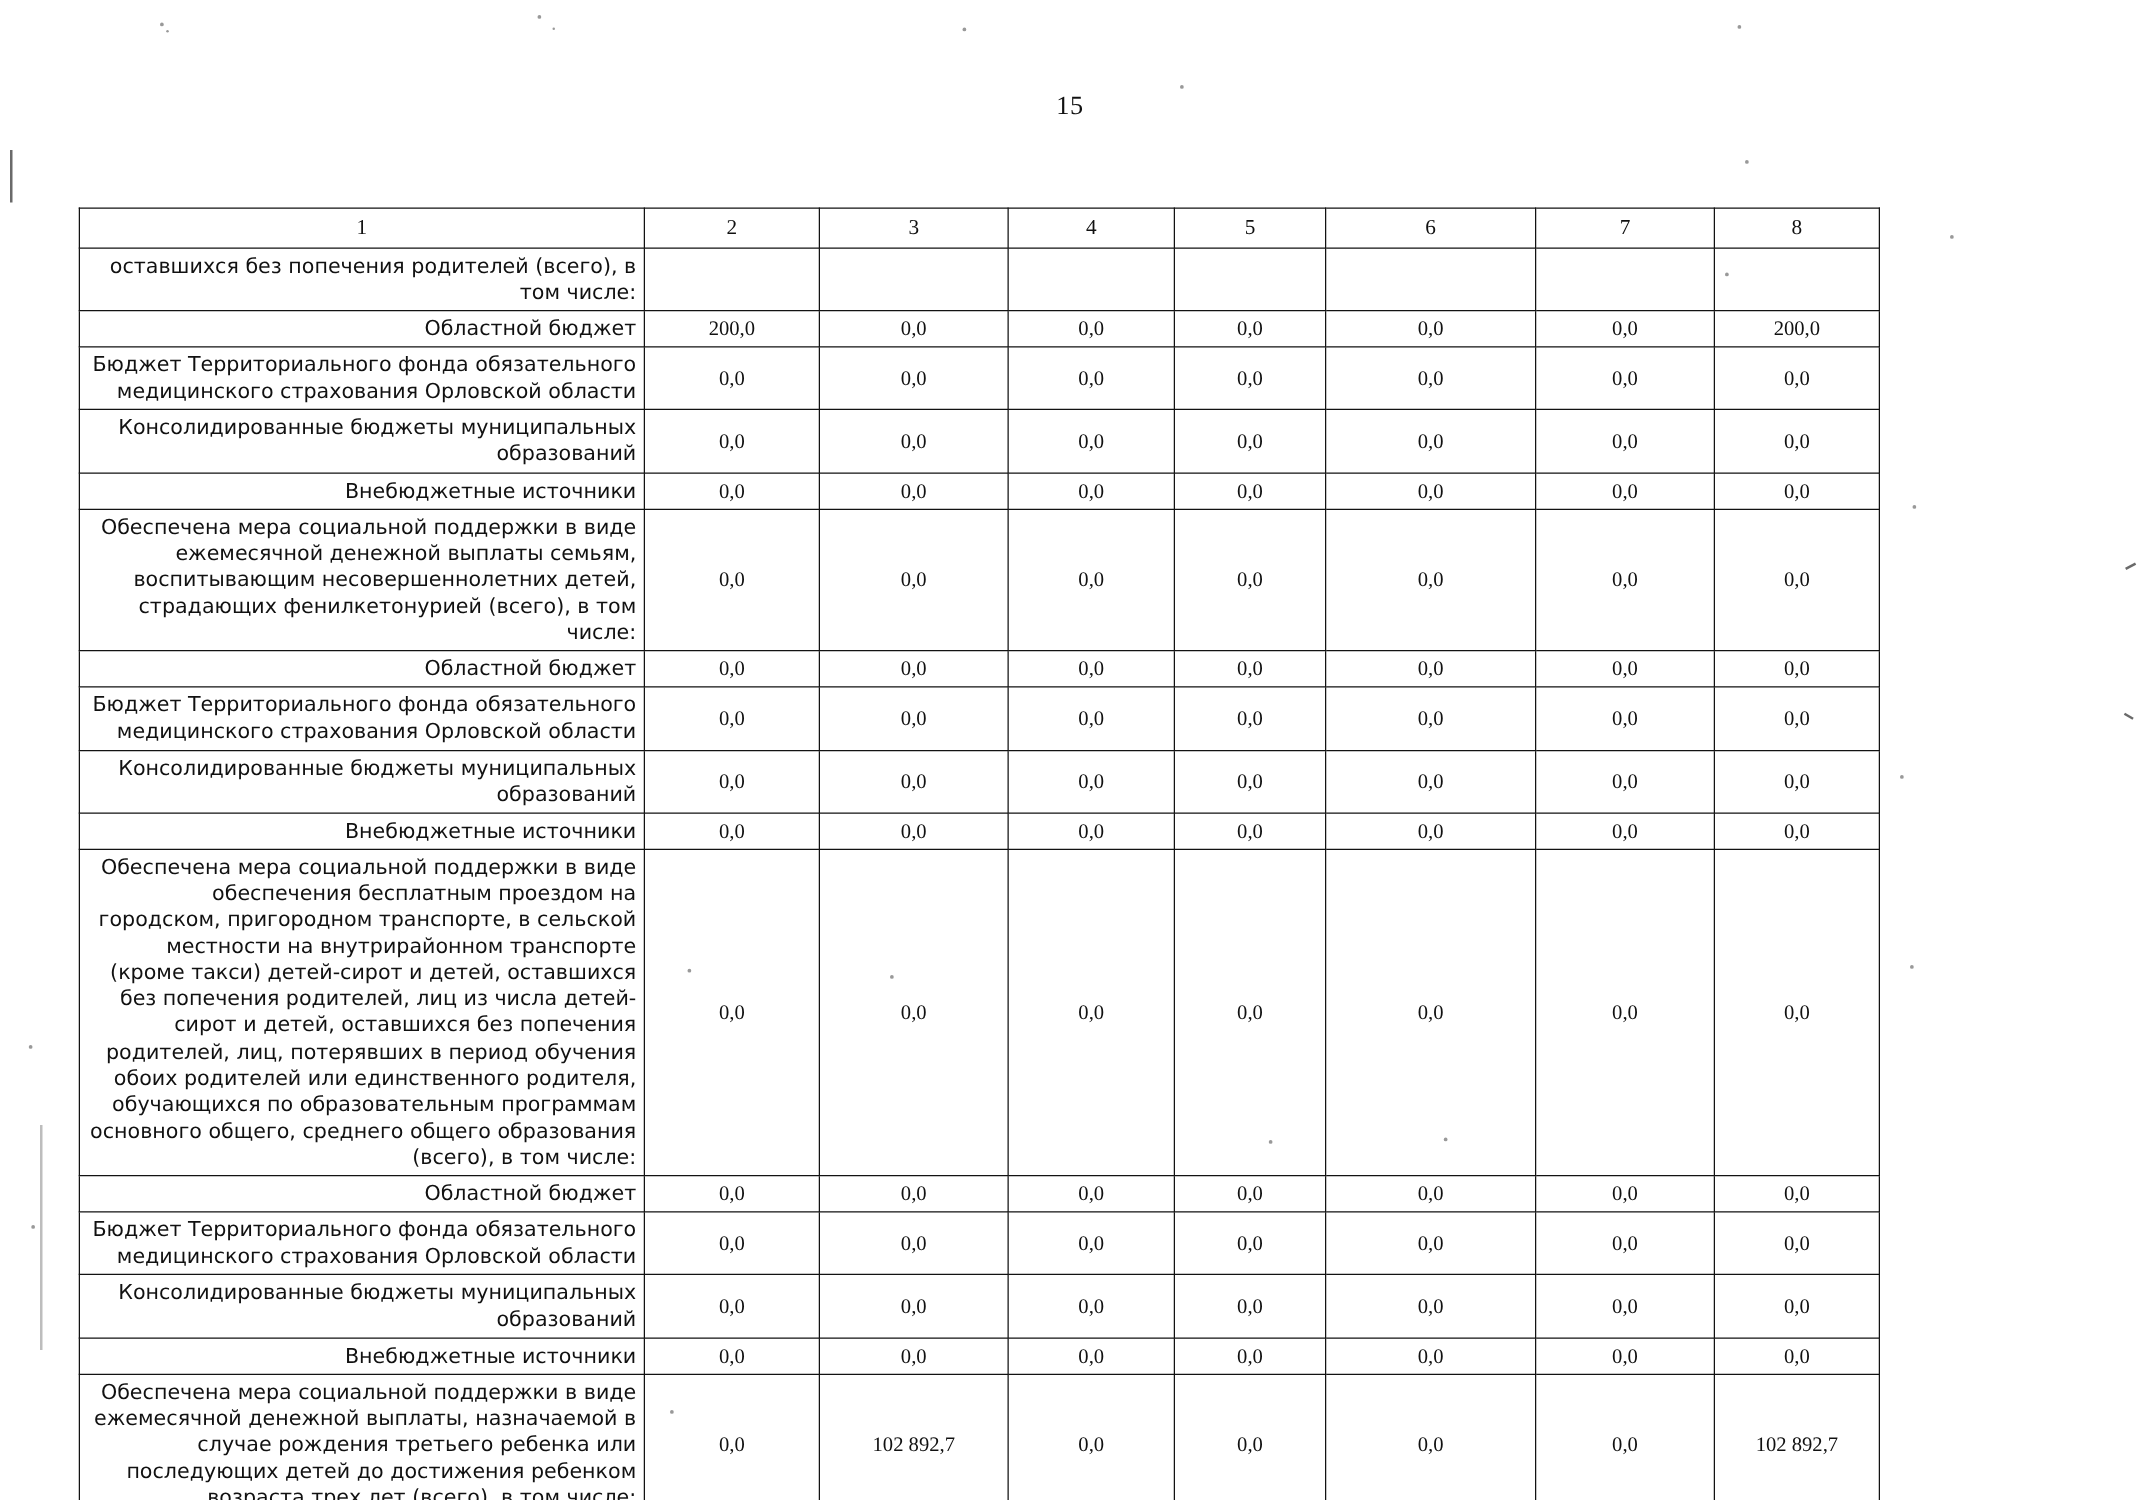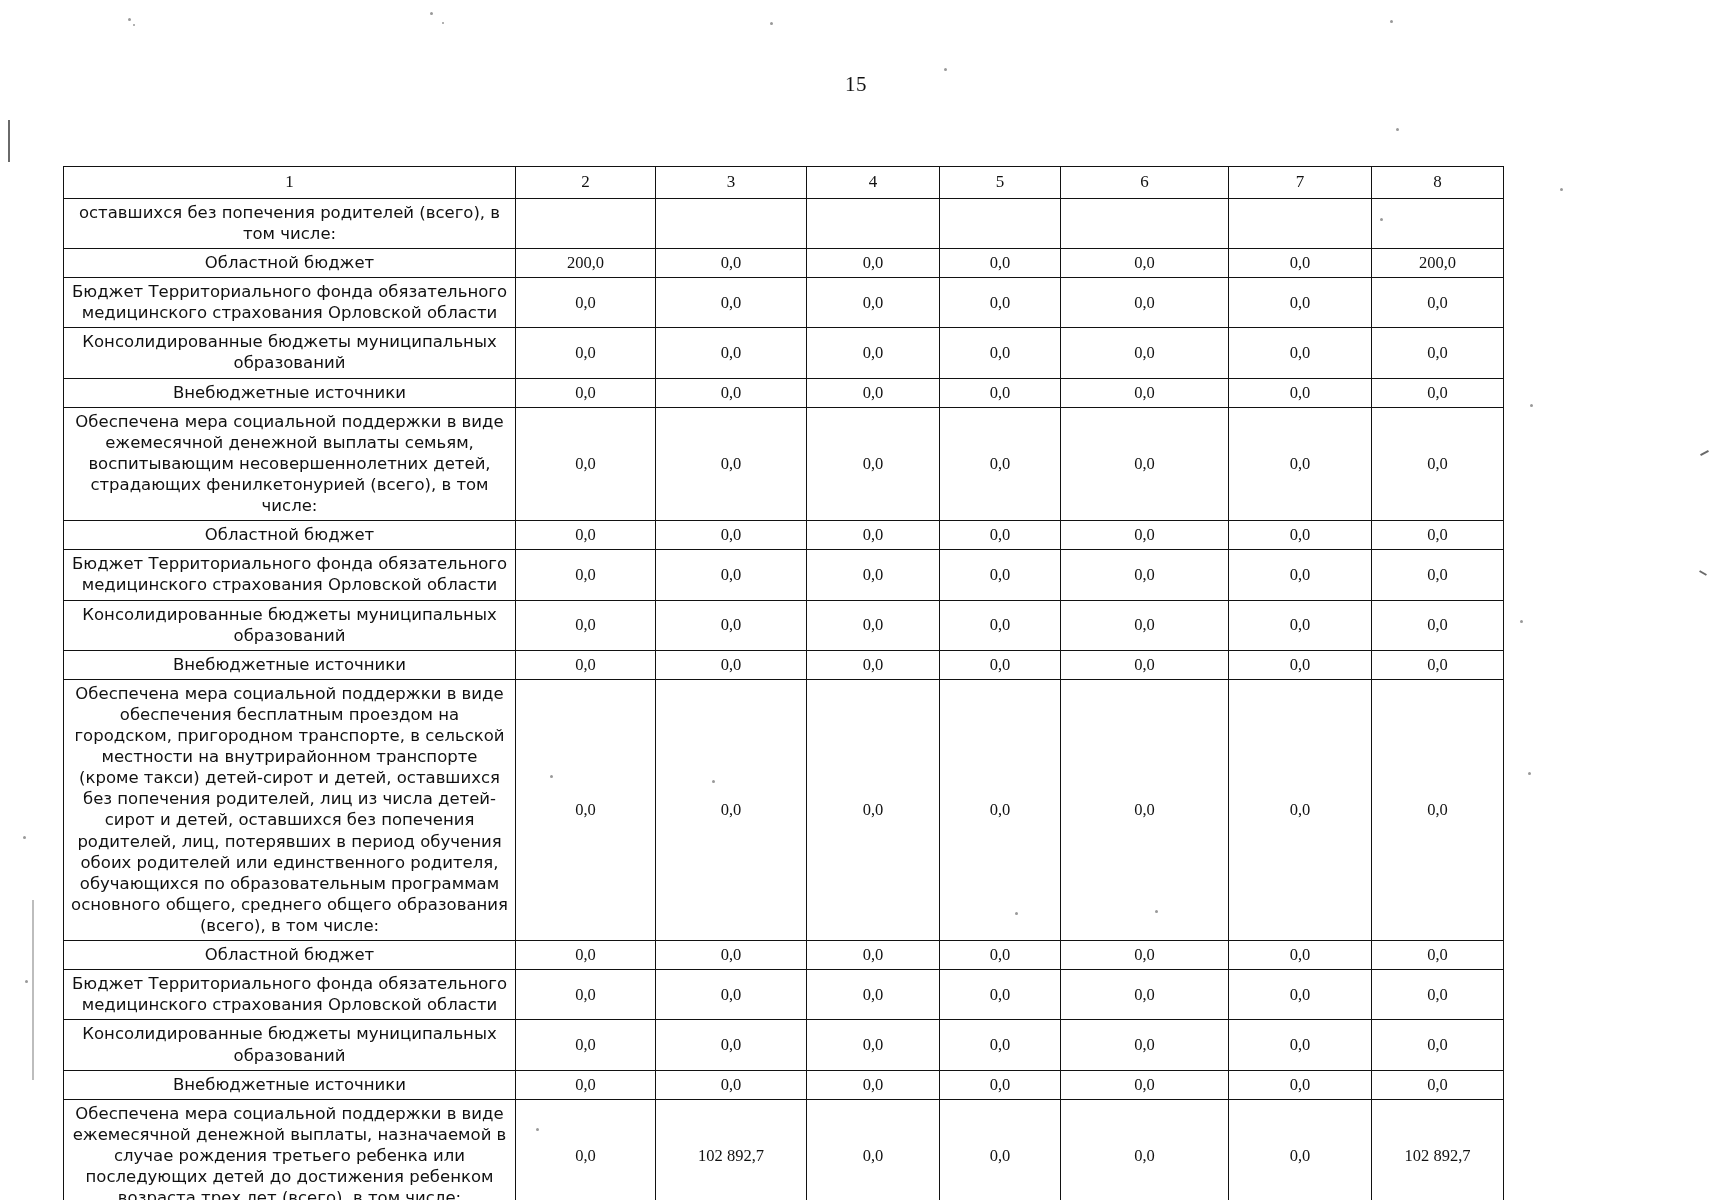--- a/index.html
+++ b/index.html
@@ -43,21 +43,21 @@
     table-layout: fixed;
   }
   table.doc td {
     border: 1px solid #121212;
     font-size: 16.5px;
     line-height: 1.28;
     padding: 3px 6px 4px 6px;
     vertical-align: middle;
   }
   td.label {
-    text-align: center;
+    text-align: right;
     vertical-align: top;
     font-family: "DejaVu Sans", sans-serif;
     font-size: 15.2px;
     line-height: 1.33;
     padding: 4px 6px 5px 8px;
     margin-top: 32px;
   }
   td.num {
     text-align: center;
     font-family: "Liberation Serif", serif;

